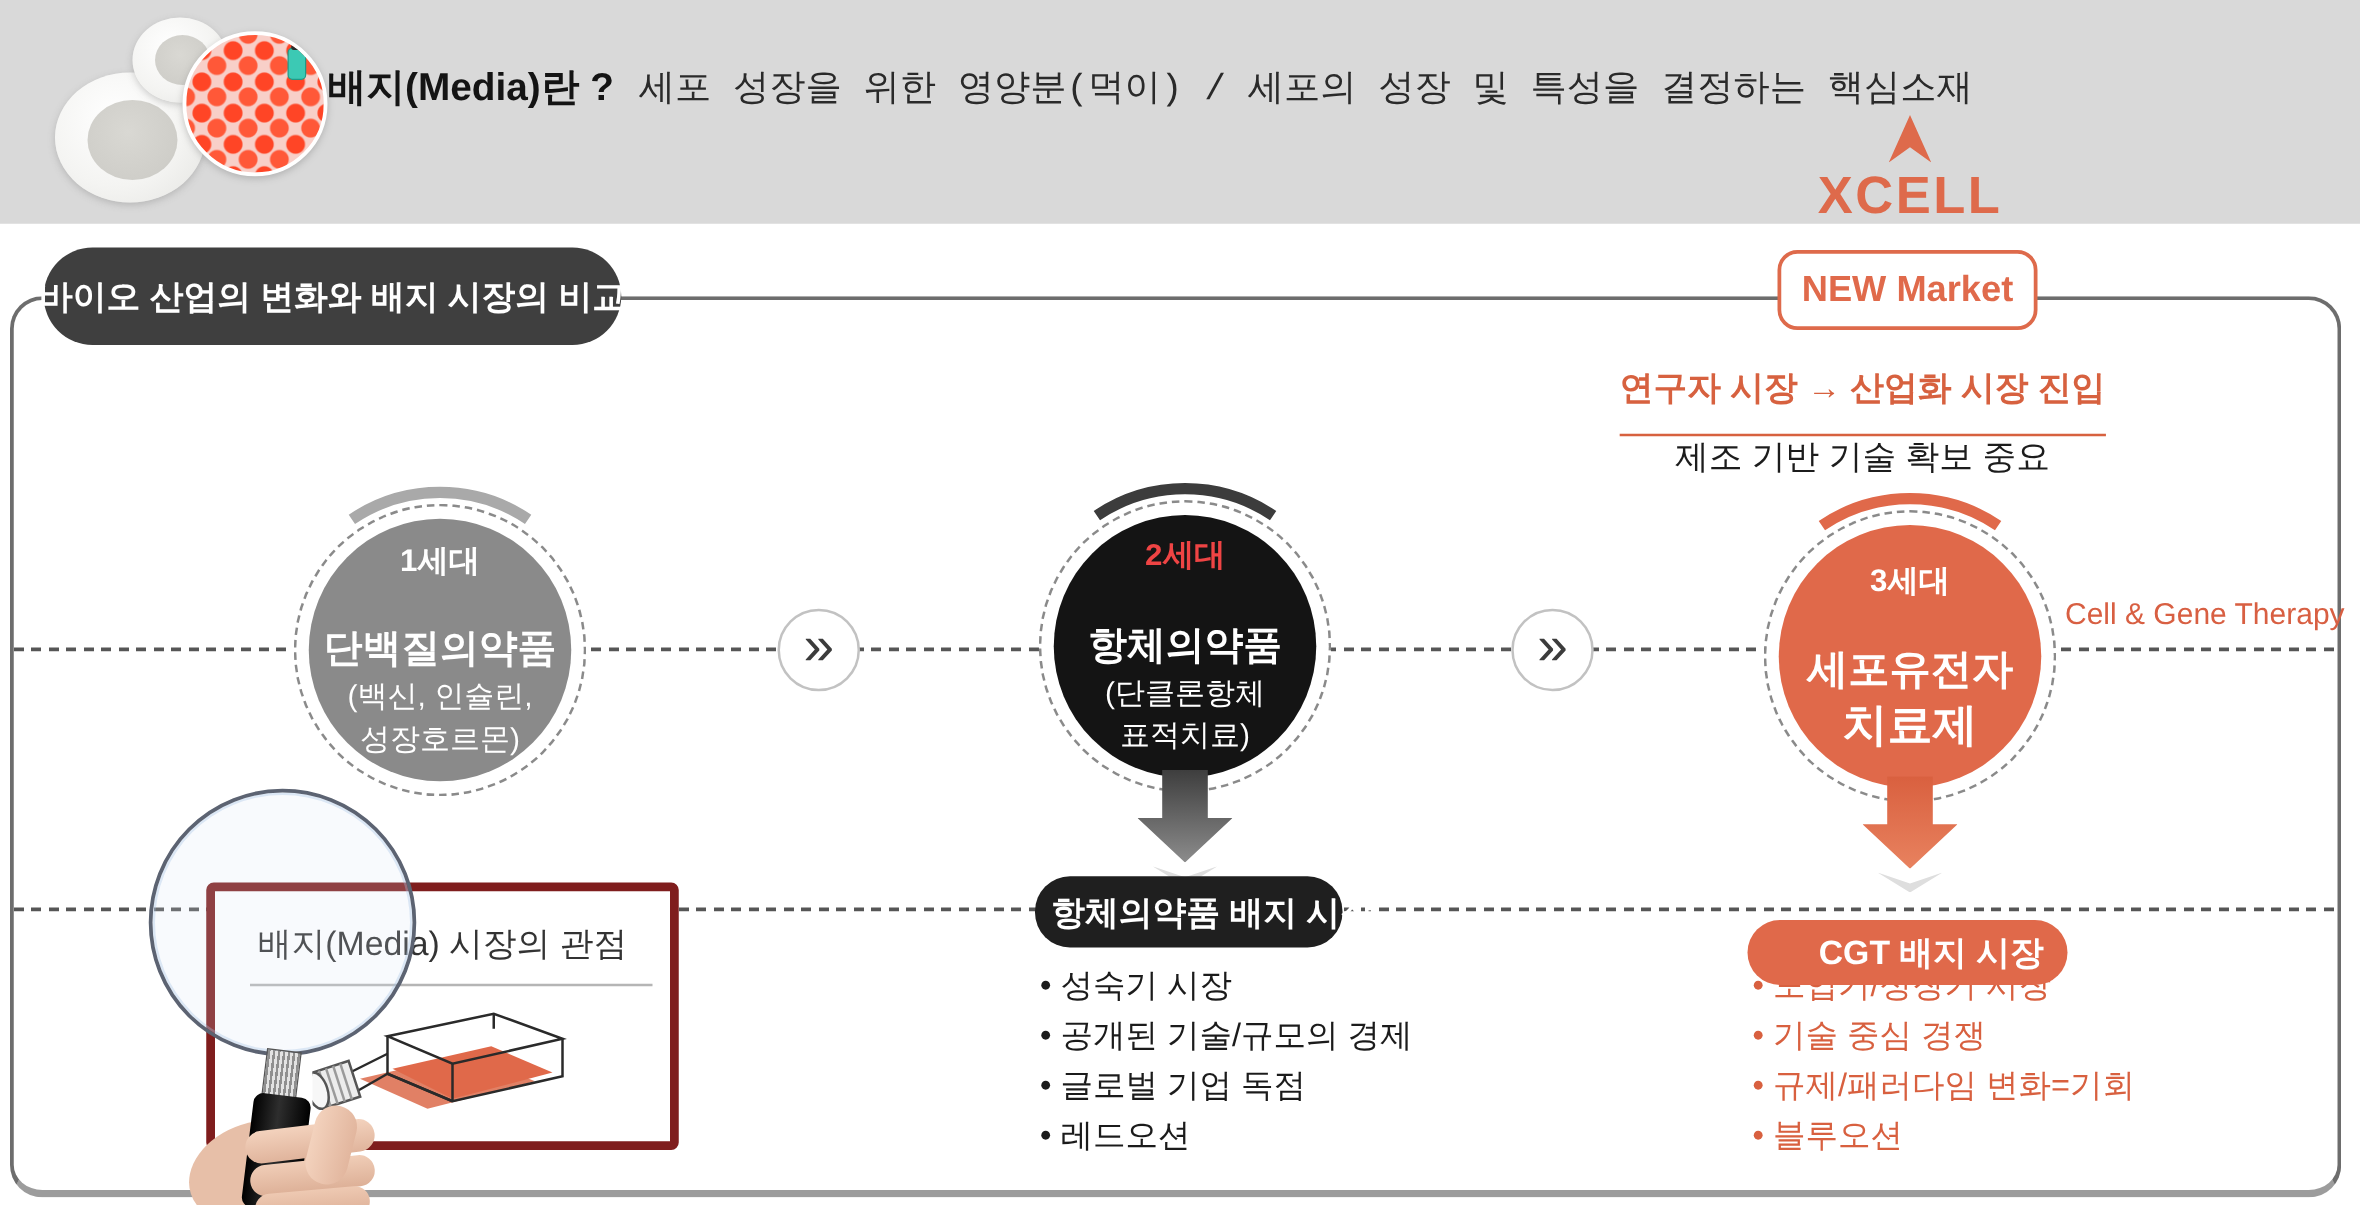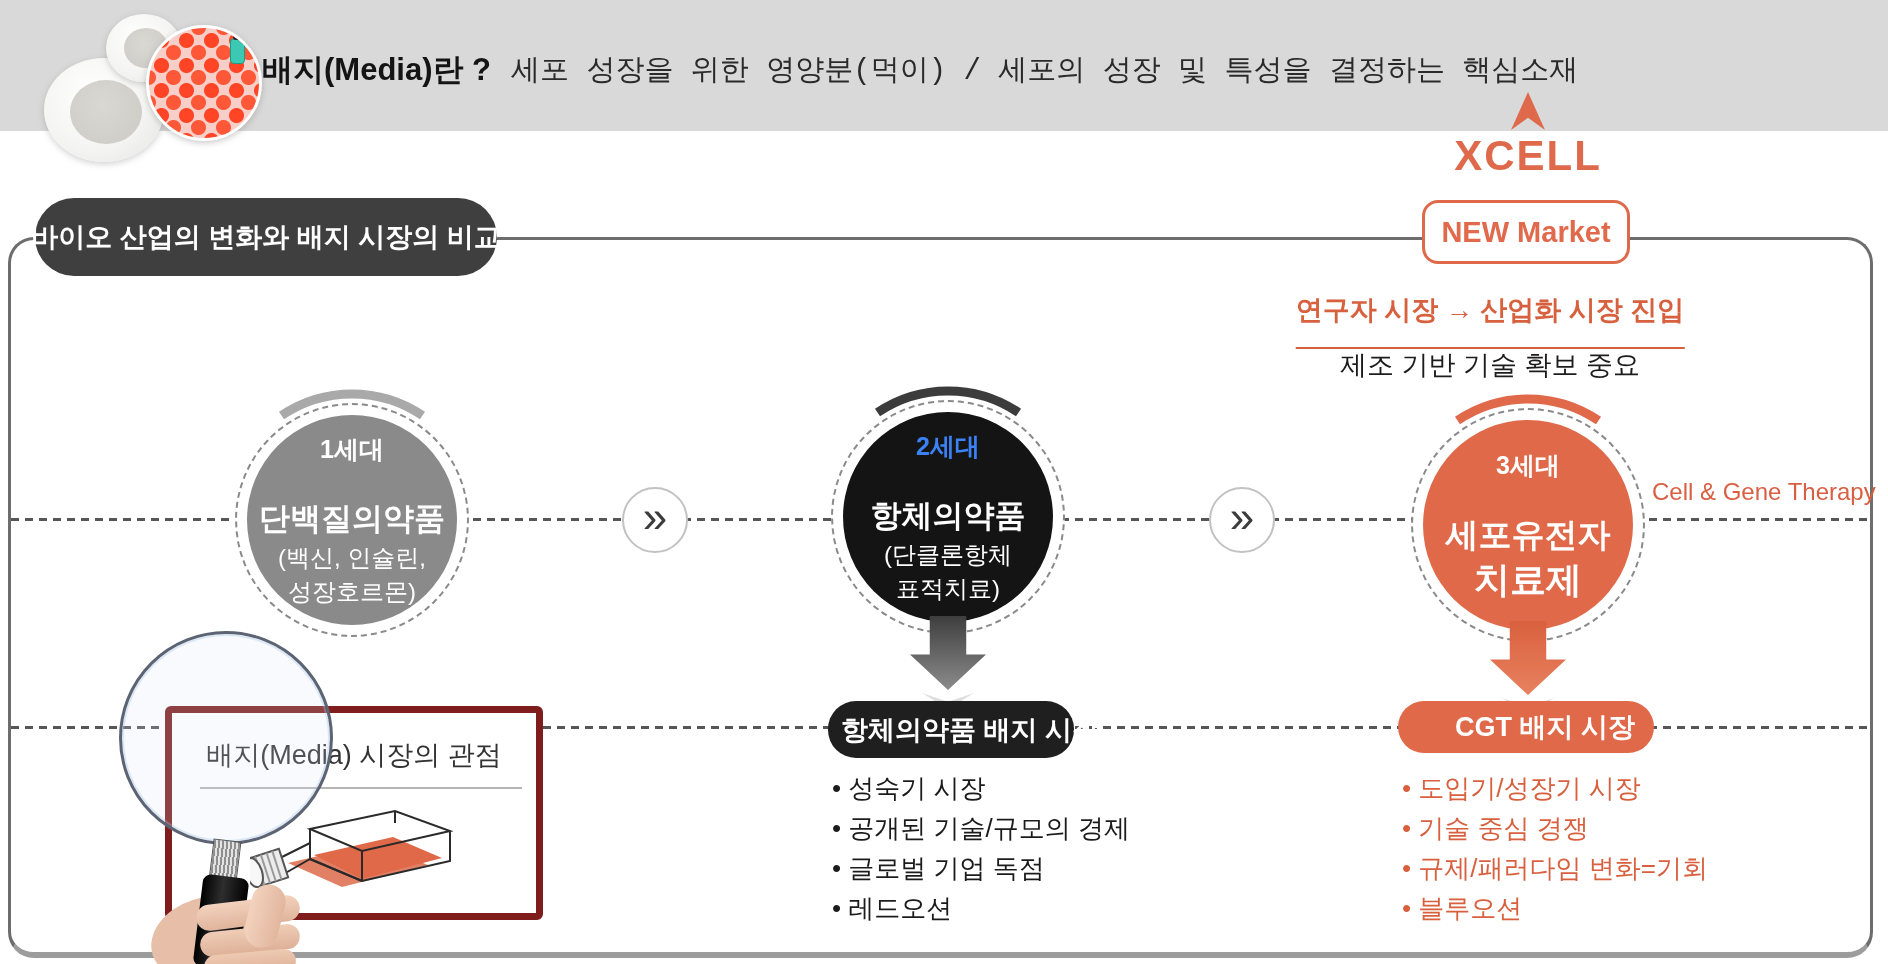--- a/index.html
+++ b/index.html
@@ -1,20 +1,20 @@
 <!DOCTYPE html>
 <html><head>
 <meta charset="utf-8">
 <style>
   * { margin:0; padding:0; box-sizing:border-box; }
   body { background:#ffffff; font-family:"Liberation Sans", sans-serif; }
   #canvas { position:relative; width:1888px; height:964px; background:#fff; overflow:hidden; }
 
   
-  .header { position:absolute; left:0; top:0; width:1888px; height:131px; background:#d9d9d9; }
+  .header { position:absolute; left:0; top:0; width:1888px; height:179px; background:#d9d9d9; }
   .header-title { position:absolute; left:262px; top:0; height:140px; display:flex; align-items:center; gap:20px; white-space:nowrap; }
   .header-title .t-bold { font-size:31px; font-weight:bold; color:#141414; }
   .header-title .t-rest { font-size:29px; color:#2a2a2a;font-family:Liberation Mono, monospace; }
 
   
   .photo-petri { position:absolute; left:30px; top:6px; width:210px; height:152px; }
   .dish { position:absolute; border-radius:50%; background:radial-gradient(circle at 40% 35%, #ffffff 0%, #f4f4f2 55%, #e4e4e1 100%); box-shadow:0 2px 6px rgba(120,120,120,.35); }
   .dish-inner { position:absolute; border-radius:50%; background:radial-gradient(circle at 45% 40%, #d9d8d3 0%, #cfcec9 70%, #c6c5c0 100%); filter:blur(.4px); }
   .photo-plate { position:absolute; left:146px; top:25px; width:116px; height:116px; border-radius:50%; border:3px solid #fff;
       background:
@@ -61,42 +61,42 @@
   .gen { position:absolute; width:280px; height:280px; z-index:3; }
   .gen .ring { position:absolute; left:23px; top:23px; width:234px; height:234px; border-radius:50%;
       border:2px dashed #8a8a8a; background:#fff; }
   .gen .disc { position:absolute; left:35px; top:35px; width:210px; height:210px; border-radius:50%; }
   .gen .arc { position:absolute; left:0; top:-6px; width:280px; height:280px; }
   .gen .txt { position:absolute; left:0; top:50%; transform:translateY(-50%); width:280px; text-align:center; color:#fff; }
   .gen .l1 { font-size:25px; font-weight:bold; line-height:36px; }
   .gen .l2 { font-size:31px; font-weight:bold; line-height:44px;margin-top:30px; }
   .gen .l3, .gen .l4 { font-size:24px; line-height:34px; }
   .gen1 { left:212px; top:380px; } .gen1 .disc { background:#8a8a8a; }
-  .gen2 { left:808px; top:377px; } .gen2 .disc { background:#141414; } .gen2 .l1 { color:#3b82f6; }
+  .gen2 { left:808px; top:377px; } .gen2 .disc { background:#141414; } .gen2 .l1 { color:#ef4444;font-family:Liberation Mono, monospace; }
   .gen3 { left:1388px; top:385px; } .gen3 .disc { background:#e0694a; }
   .gen3 .l2 { font-size:33px; } .gen3 .l3 { font-size:36px; font-weight:bold; line-height:46px; }
 
   
   .chev { position:absolute; width:66px; height:66px; border-radius:50%; background:#fff; border:2px solid #c2c2c2;
       display:flex; align-items:center; justify-content:center; z-index:3; }
   .chev span { font-size:44px; color:#3c3c3c; line-height:60px; padding-bottom:6px; }
 
   
   .down-arrow { position:absolute; width:76px; height:74px; z-index:3;
       clip-path:polygon(26% 0, 74% 0, 74% 52%, 100% 52%, 50% 100%, 0 52%, 26% 52%); }
   .down-arrow.dark { left:910px; top:616px; background:linear-gradient(180deg,#3e3e3e,#8c8c8c); }
   .down-arrow.orange { left:1490px; top:621px; background:linear-gradient(180deg,#d9603f,#e8825f); }
   .arrow-shadow { position:absolute; width:52px; height:16px; background:#dedede; z-index:2;
       clip-path:polygon(0 0, 50% 55%, 100% 0, 50% 100%); }
 
   
   .mkt-pill { position:absolute; border-radius:28px; display:flex; align-items:center; justify-content:center; z-index:4; }
   .mkt-pill span { color:#fff; font-size:27px; font-weight:600; white-space:nowrap;margin-left:38px; }
   .pill-dark { left:828px; top:701px; width:246px; height:57px; background:#1f1f1f; }
-  .pill-orange { left:1398px; top:701px; width:256px; height:52px; background:#e0694a; }
+  .pill-orange { left:1398px; top:736px; width:256px; height:52px; background:#e0694a; }
   .bullets { position:absolute; list-style:none; z-index:3; }
   .bullets li { font-size:26px; line-height:40px; white-space:nowrap; }
   .bullets li::before { content:"• "; }
   .bullets.black { left:832px; top:768px; color:#1b1b1b; }
   .bullets.orange { left:1402px; top:768px; color:#d8603f; }
 
   
   .media-box { position:absolute; left:165px; top:706px; width:378px; height:214px; background:#fff;
       border:7px solid #7f1d1d; border-radius:6px; z-index:2; }
   .media-title { position:absolute; left:0; top:24px; width:100%; text-align:center; font-size:27px; color:#333; white-space:nowrap; }

